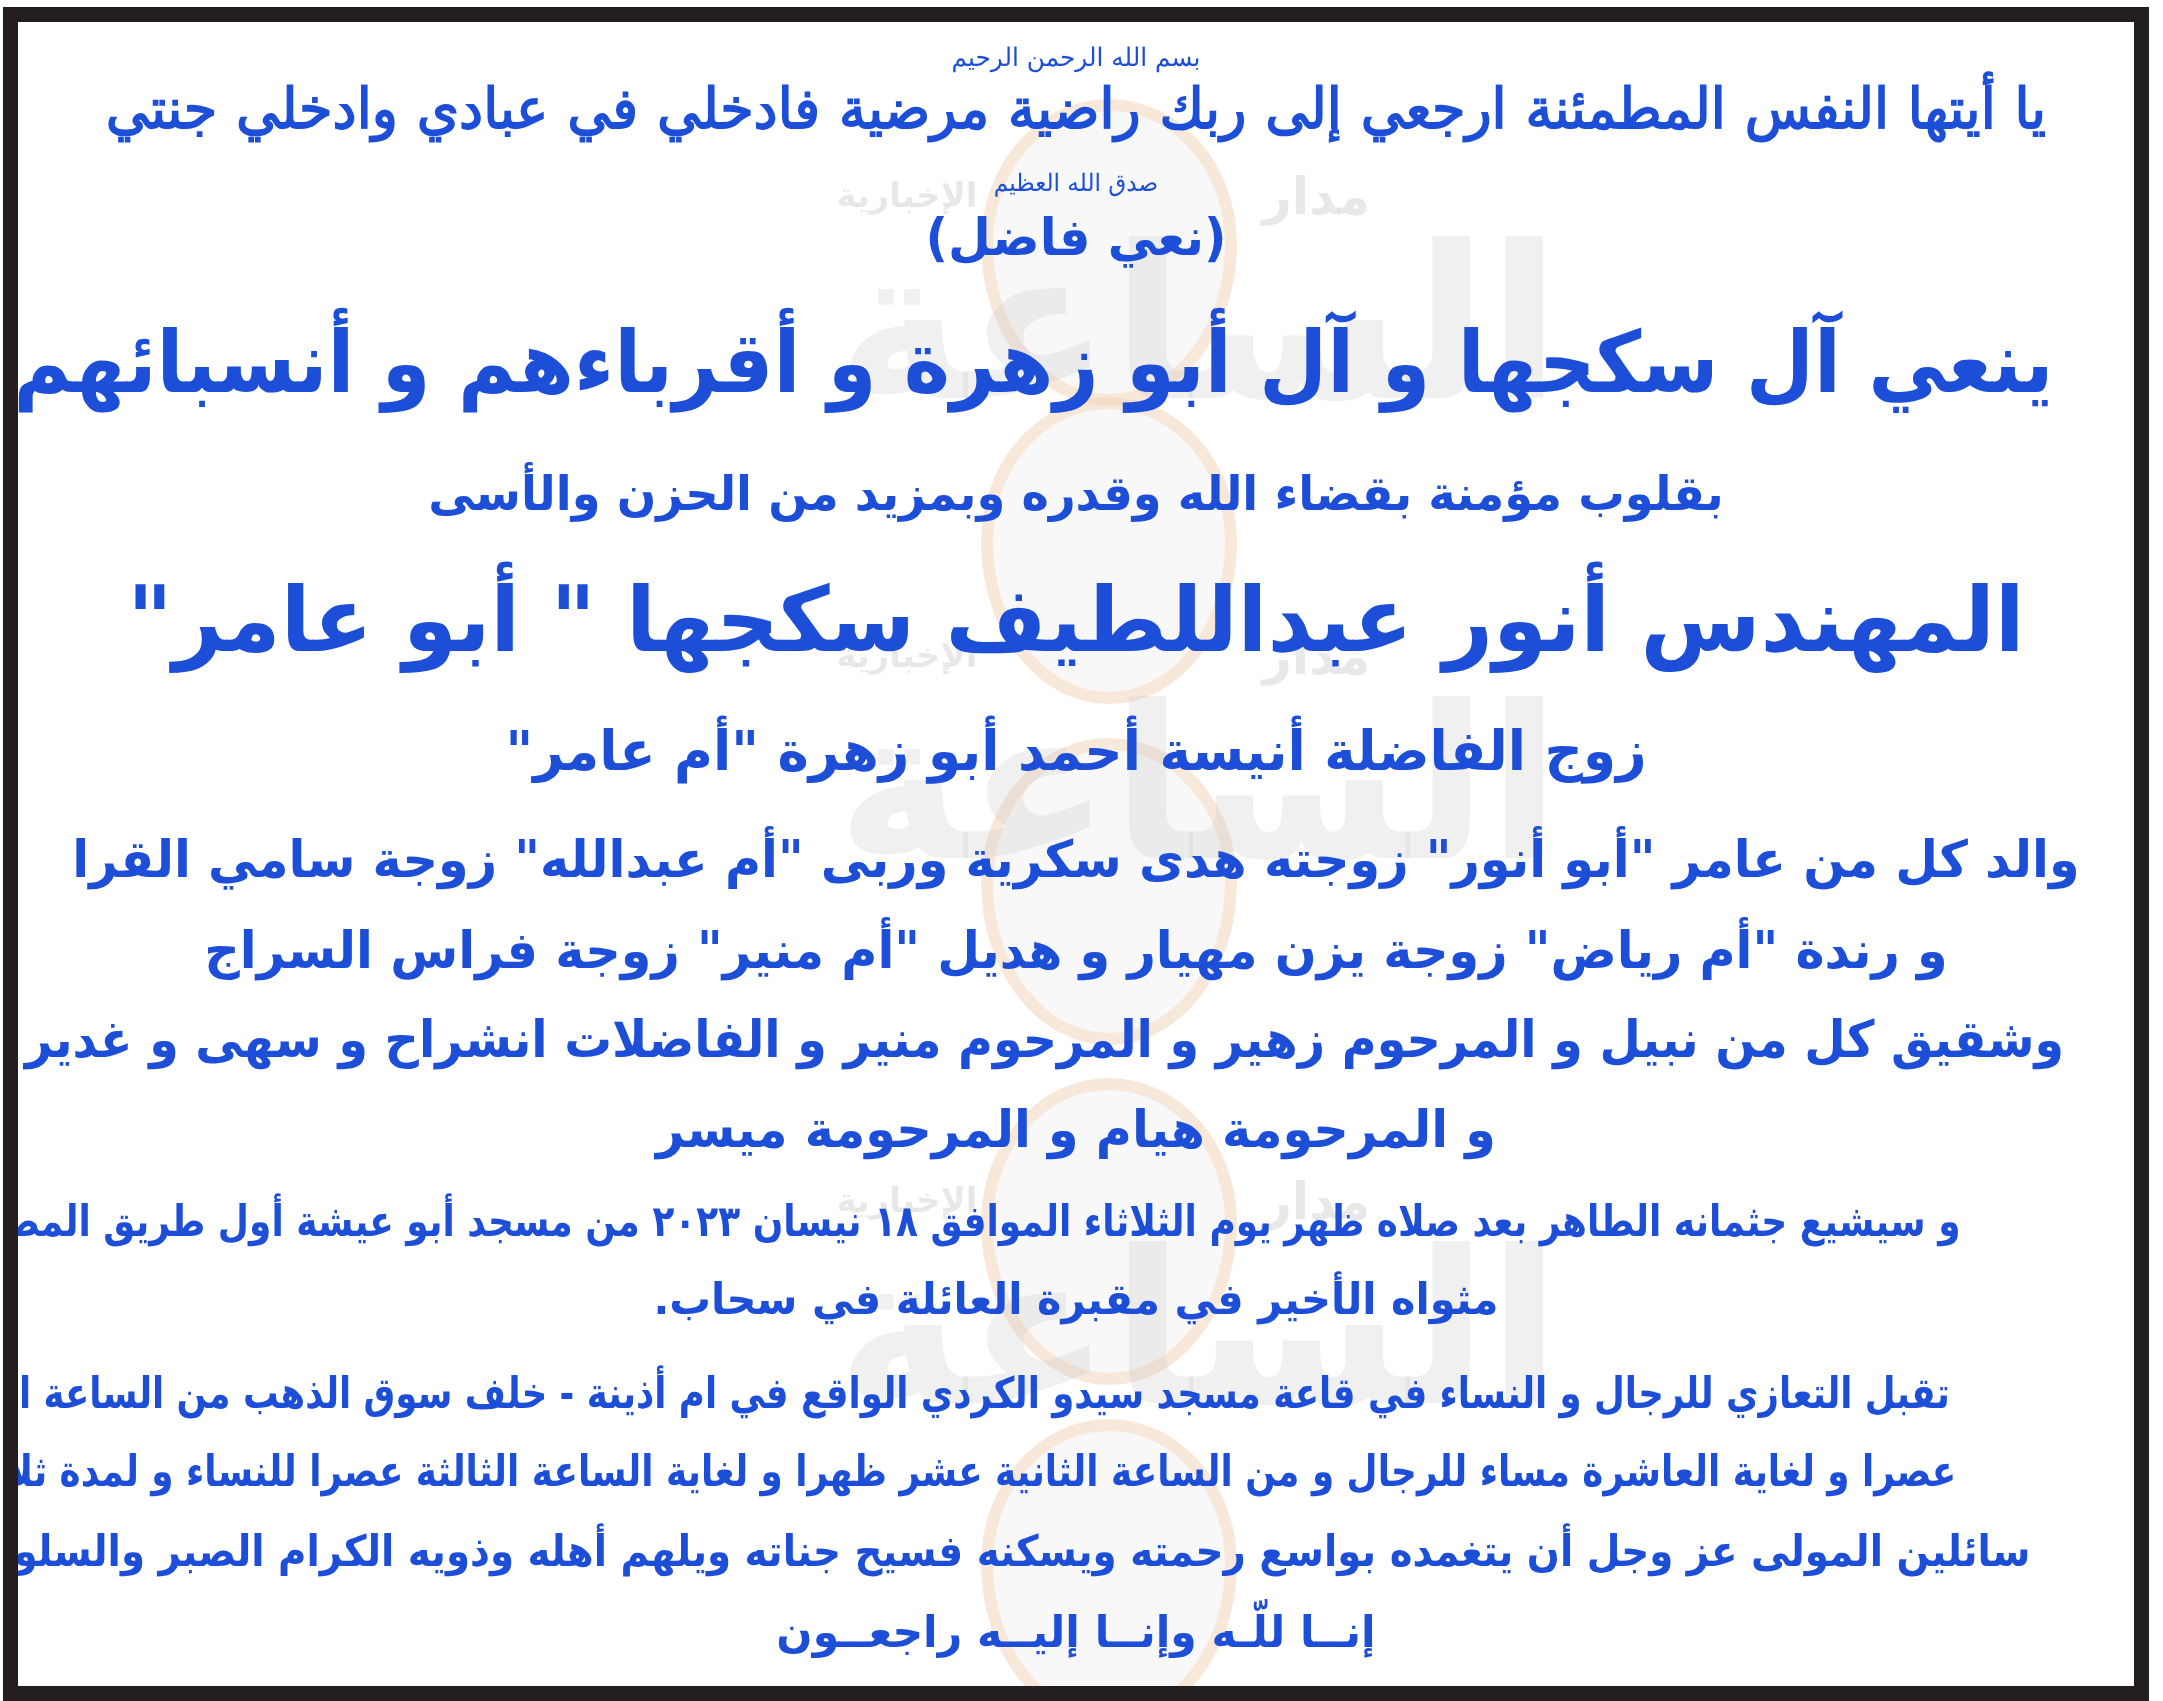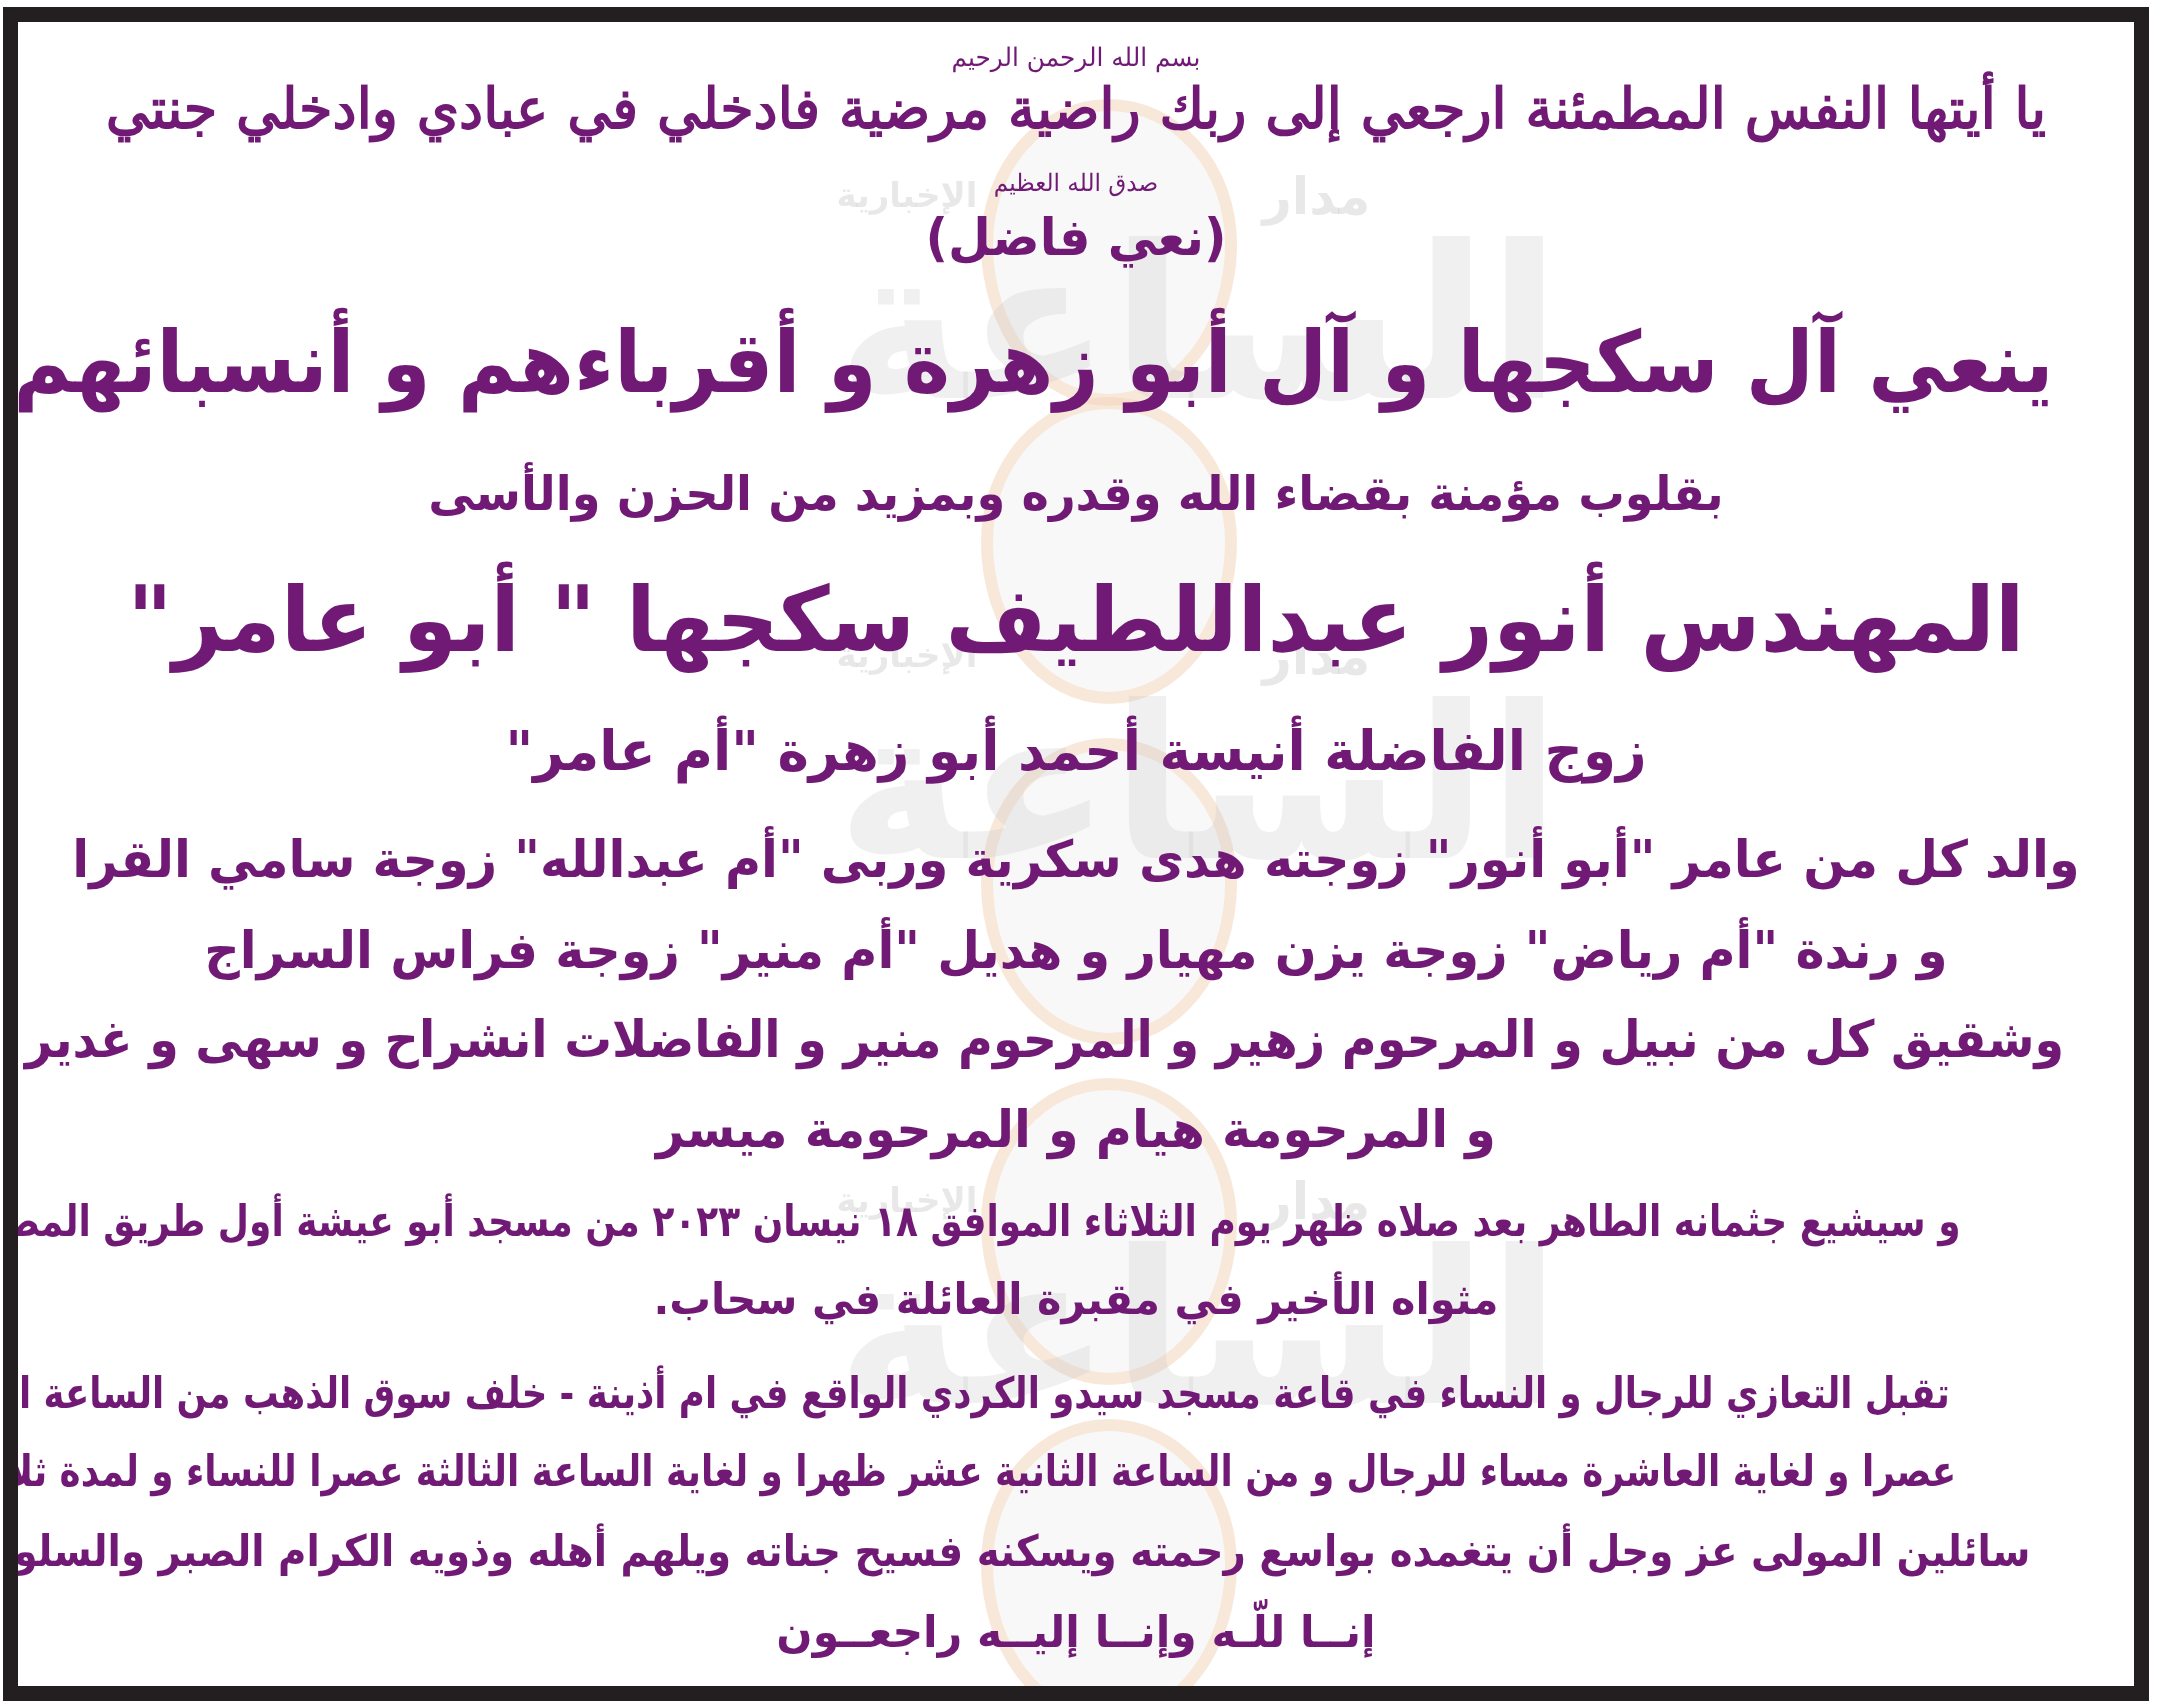--- a/index.html
+++ b/index.html
@@ -58,21 +58,21 @@
     color: rgba(190,190,190,0.35);
     direction: rtl;
     white-space: nowrap;
   }
   .content {
     position: absolute;
     left: 0; right: 0; top: 0; bottom: 0;
     z-index: 1;
     direction: rtl;
     text-align: center;
-    color: #701a75;
+    color: #1d4ed8;
   }
   .line {
     position: absolute;
     left: 0;
     right: 0;
     text-align: center;
     white-space: nowrap;
     font-weight: bold;
     font-family: "DejaVu Sans", sans-serif;
     letter-spacing: -0.9px;

